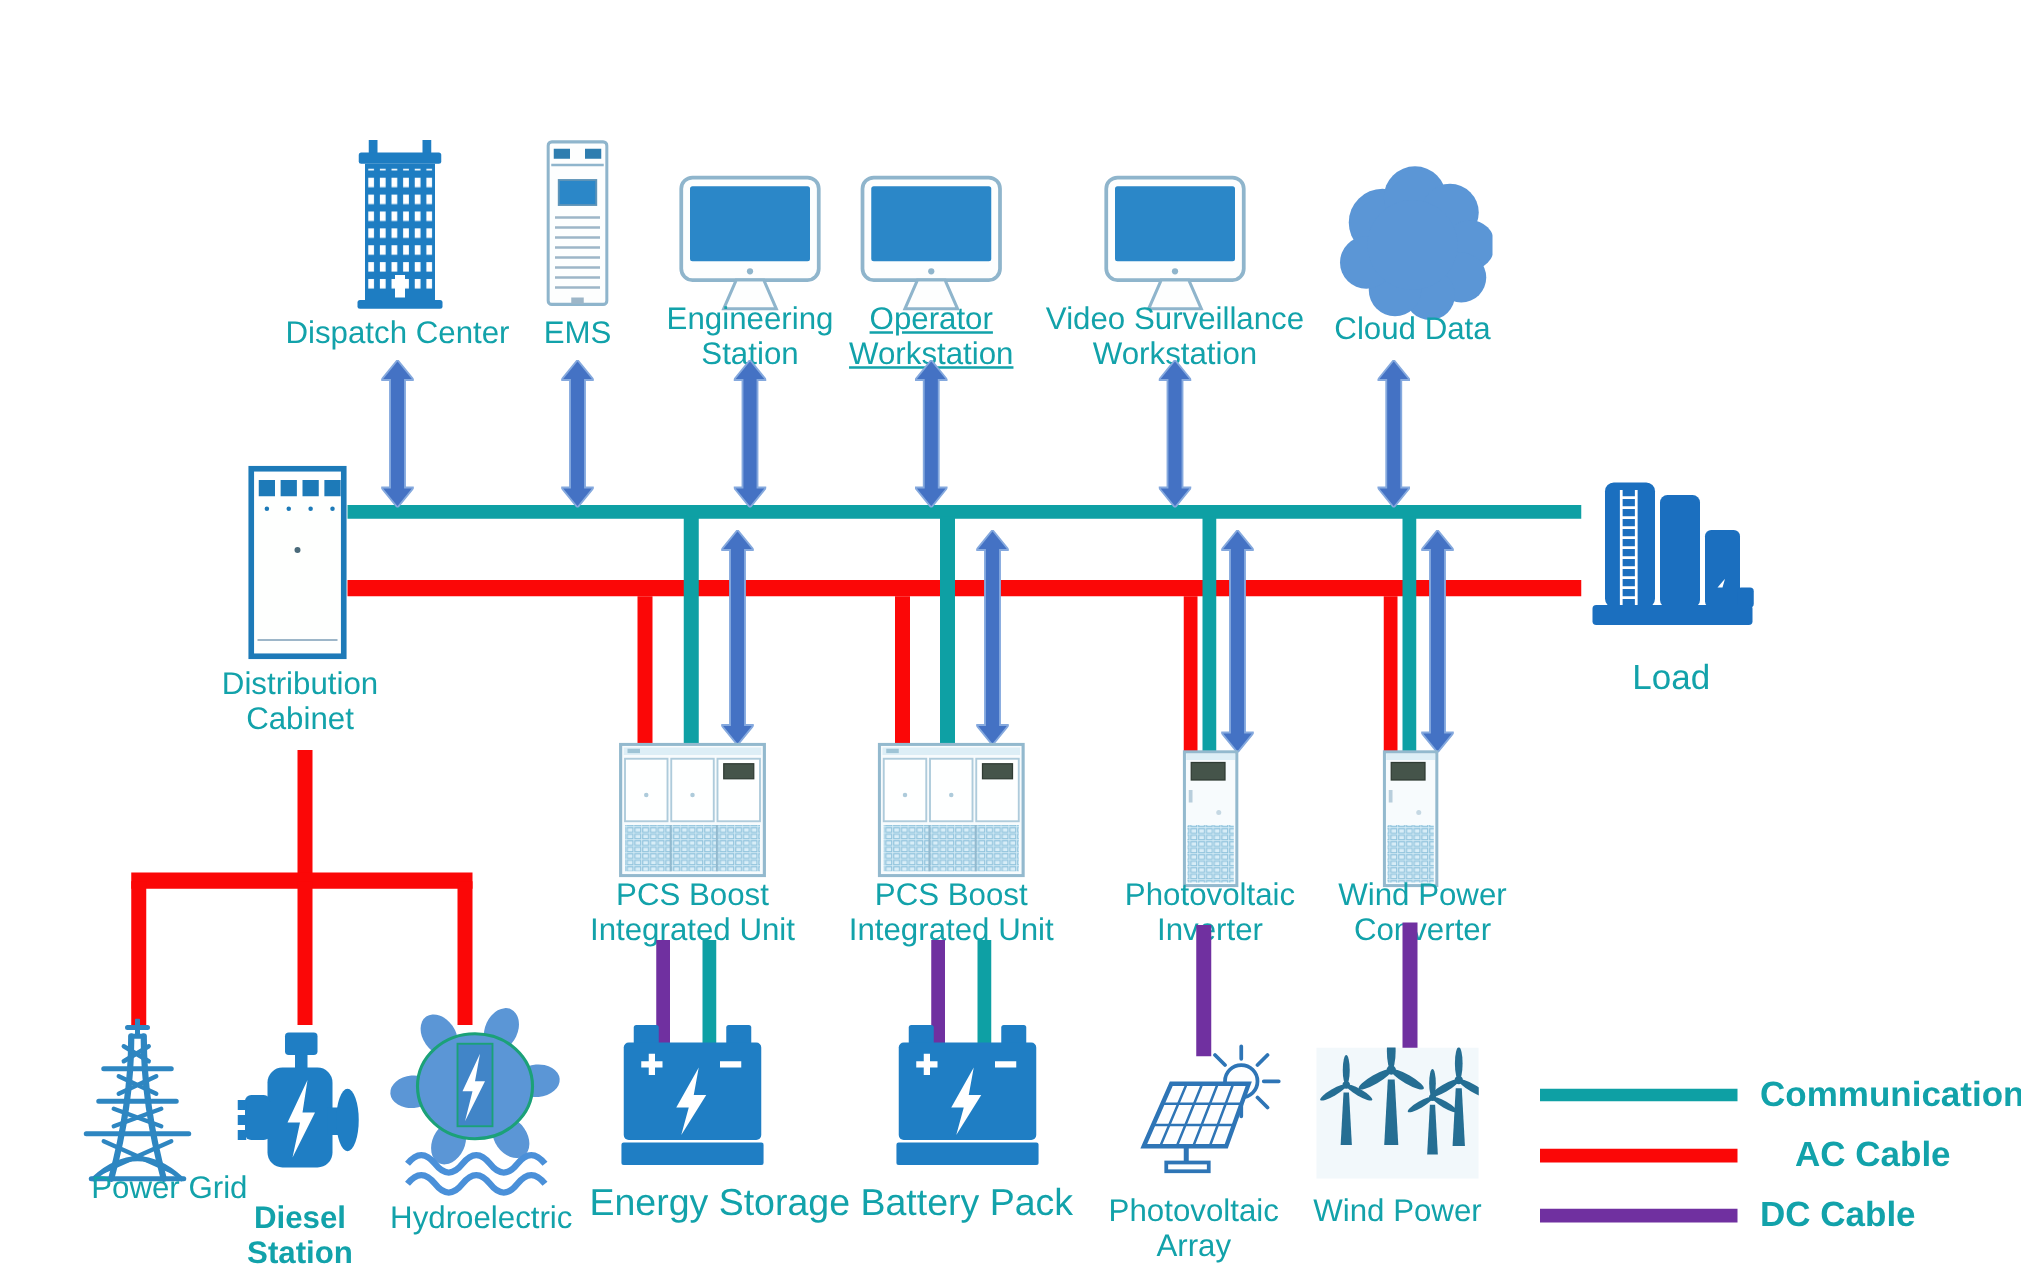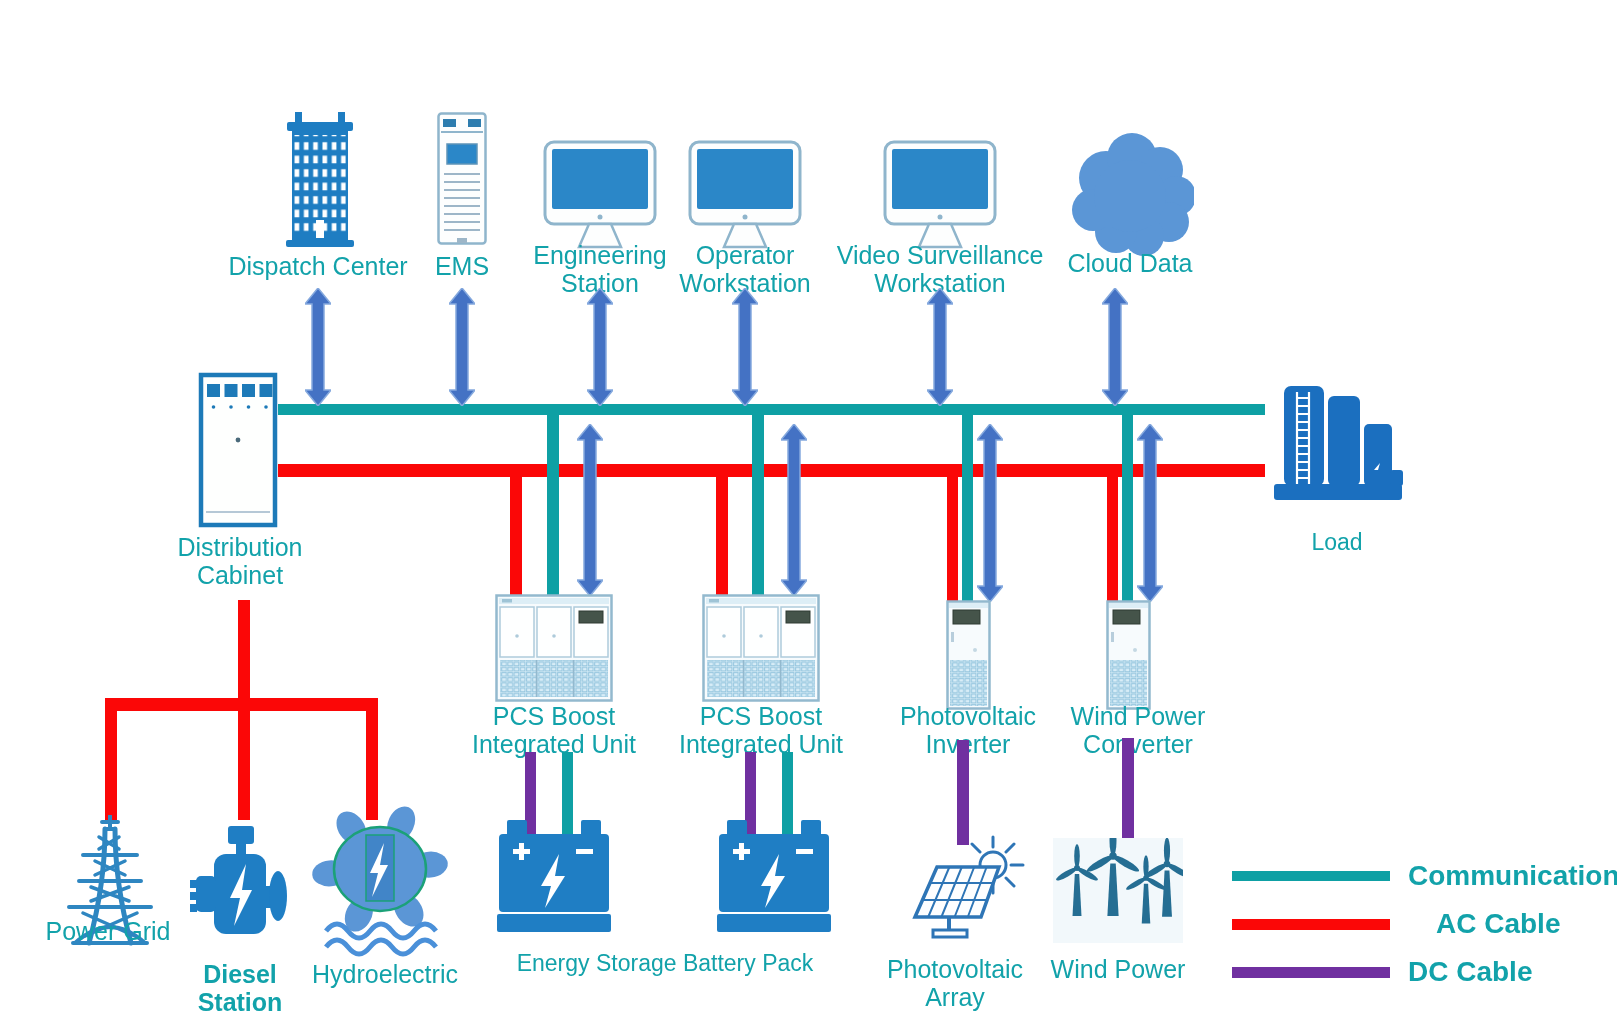--- a/index.html
+++ b/index.html
@@ -77,21 +77,21 @@
   </div>
 
   <div class="abs" style="left:688px;top:140px;">
     <svg width="114" height="112" viewBox="0 0 114 112">
       <rect x="2" y="2" width="110" height="82" rx="9" fill="#FDFEFE" stroke="#8FB5CC" stroke-width="3"></rect>
       <rect x="9" y="9" width="96" height="60" rx="2" fill="#2B87C8"></rect>
       <circle cx="57" cy="77" r="2.5" fill="#8FB5CC"></circle>
       <polygon points="46,84 68,84 78,107 36,107" fill="#FDFEFE" stroke="#8FB5CC" stroke-width="2.5"></polygon>
     </svg>
   </div>
-  <div class="lbl" style="left:645px;top:241px;width:200px;">
+  <div class="lbl" style="left:645px;top:241px;width:200px;text-decoration:underline;">
     <span>Operator</span><span class="l2">Workstation</span>
   </div>
 
   <div class="abs" style="left:883px;top:140px;">
     <svg width="114" height="112" viewBox="0 0 114 112">
       <rect x="2" y="2" width="110" height="82" rx="9" fill="#FDFEFE" stroke="#8FB5CC" stroke-width="3"></rect>
       <rect x="9" y="9" width="96" height="60" rx="2" fill="#2B87C8"></rect>
       <circle cx="57" cy="77" r="2.5" fill="#8FB5CC"></circle>
       <polygon points="46,84 68,84 78,107 36,107" fill="#FDFEFE" stroke="#8FB5CC" stroke-width="2.5"></polygon>
     </svg>
@@ -181,21 +181,21 @@
     <svg width="110" height="135" viewBox="0 0 110 135" fill="none" stroke="#2E86C1" stroke-linecap="round">
       <path d="M34,128 C46,84 50,44 50,14" stroke-width="5"></path>
       <path d="M76,128 C64,84 60,44 60,14" stroke-width="5"></path>
       <path d="M50,14 H60 M47,7 H63 M55,1 V14" stroke-width="4"></path>
       <path d="M28,40 H82 M24,66 H86 M14,92 H96" stroke-width="4"></path>
       <path d="M44,22 L64,34 M64,22 L44,34 M40,46 L70,60 M70,46 L40,60 M36,72 L74,86 M74,72 L36,86 M28,98 L82,122 M82,98 L28,122" stroke-width="3.5"></path>
       <path d="M20,128 Q55,96 90,128" stroke-width="4"></path>
       <path d="M18,128 H92" stroke-width="4"></path>
     </svg>
   </div>
-  <div class="lbl" style="left:18px;top:917px;width:180px;">
+  <div class="lbl" style="left:18px;top:936px;width:180px;text-align:right;">
     <span>Power Grid</span><span class="l2"></span>
   </div>
 
   <div class="abs" style="left:190px;top:820px;">
     <svg width="100" height="130" viewBox="0 0 100 130">
       <g fill="#1F7EC4">
         <rect x="38" y="6" width="26" height="18" rx="3"></rect>
         <rect x="46" y="22" width="10" height="14"></rect>
         <rect x="24" y="34" width="52" height="80" rx="12"></rect>
         <rect x="6" y="56" width="20" height="36" rx="5"></rect>
@@ -363,21 +363,21 @@
           <rect x="84" y="2" width="20" height="16" rx="2"></rect>
         <rect x="2" y="16" width="110" height="78" rx="4"></rect>
         <rect x="0" y="96" width="114" height="18" rx="2"></rect>
       </g>
       <rect x="16" y="31" width="17" height="5" fill="#fff"></rect>
         <rect x="22" y="25" width="5" height="17" fill="#fff"></rect>
       <rect x="79" y="31" width="17" height="5" fill="#fff"></rect>
       <polygon points="62,36 44,68 54,68 48,90 68,58 58,58" fill="#fff"></polygon>
     </svg>
   </div>
-  <div class="lbl" style="left:455px;top:949px;width:420px;font-size:23px;">Energy Storage Battery Pack</div>
+  <div class="lbl" style="left:455px;top:949px;width:420px;font-size:30px;">Energy Storage Battery Pack</div>
 
   <div class="abs" style="left:905px;top:835px;">
     <svg width="125" height="112" viewBox="0 0 125 112">
       <g stroke="#2E75B6" stroke-width="3" fill="none" stroke-linecap="round">
         <circle cx="88" cy="30" r="13" fill="#FDFEFF"></circle>
         <path d="M88,12 V2 M101,17 L109,9 M106,30 H118 M101,43 L109,51 M88,48 V58 M75,43 L67,51 M75,17 L67,9"></path>
       </g>
       <polygon points="10,82 32,32 94,32 76,82" fill="#FDFEFF" stroke="#2E75B6" stroke-width="3.5"></polygon>
       <g stroke="#2E75B6" stroke-width="2">
         <path d="M25,48 H88 M17.5,65 H82"></path>
@@ -439,21 +439,21 @@
         <rect x="122" y="98" width="13" height="16" rx="3"></rect>
         <rect x="6" y="112" width="128" height="16" rx="3"></rect>
       </g>
       <g stroke="#fff" stroke-width="2.2" fill="none">
         <path d="M29,20 V112 M41,20 V112"></path>
         <path d="M29,26 H41 M29,34 H41 M29,42 H41 M29,50 H41 M29,58 H41 M29,66 H41 M29,74 H41 M29,82 H41 M29,90 H41 M29,98 H41 M29,106 H41"></path>
       </g>
       <path d="M106,98 l6,-7 l-2,7 z" fill="#fff"></path>
     </svg>
   </div>
-  <div class="lbl" style="left:1272px;top:528px;width:130px;font-size:23px;">Load</div>
+  <div class="lbl" style="left:1272px;top:528px;width:130px;font-size:28px;">Load</div>
 
   <div class="line" style="left: 1232px; top: 871px; width: 158px; height: 10px; background: rgb(14, 160, 164);"></div>
   <div class="legend-lbl" style="left:1408px;top:861px;">Communication</div>
 
   <div class="line" style="left: 1232px; top: 919px; width: 158px; height: 11px; background: rgb(251, 7, 7);"></div>
   <div class="legend-lbl" style="left:1436px;top:909px;">AC Cable</div>
 
   <div class="line" style="left: 1232px; top: 967px; width: 158px; height: 11px; background: rgb(112, 48, 160);"></div>
   <div class="legend-lbl" style="left:1408px;top:957px;">DC Cable</div>
 

